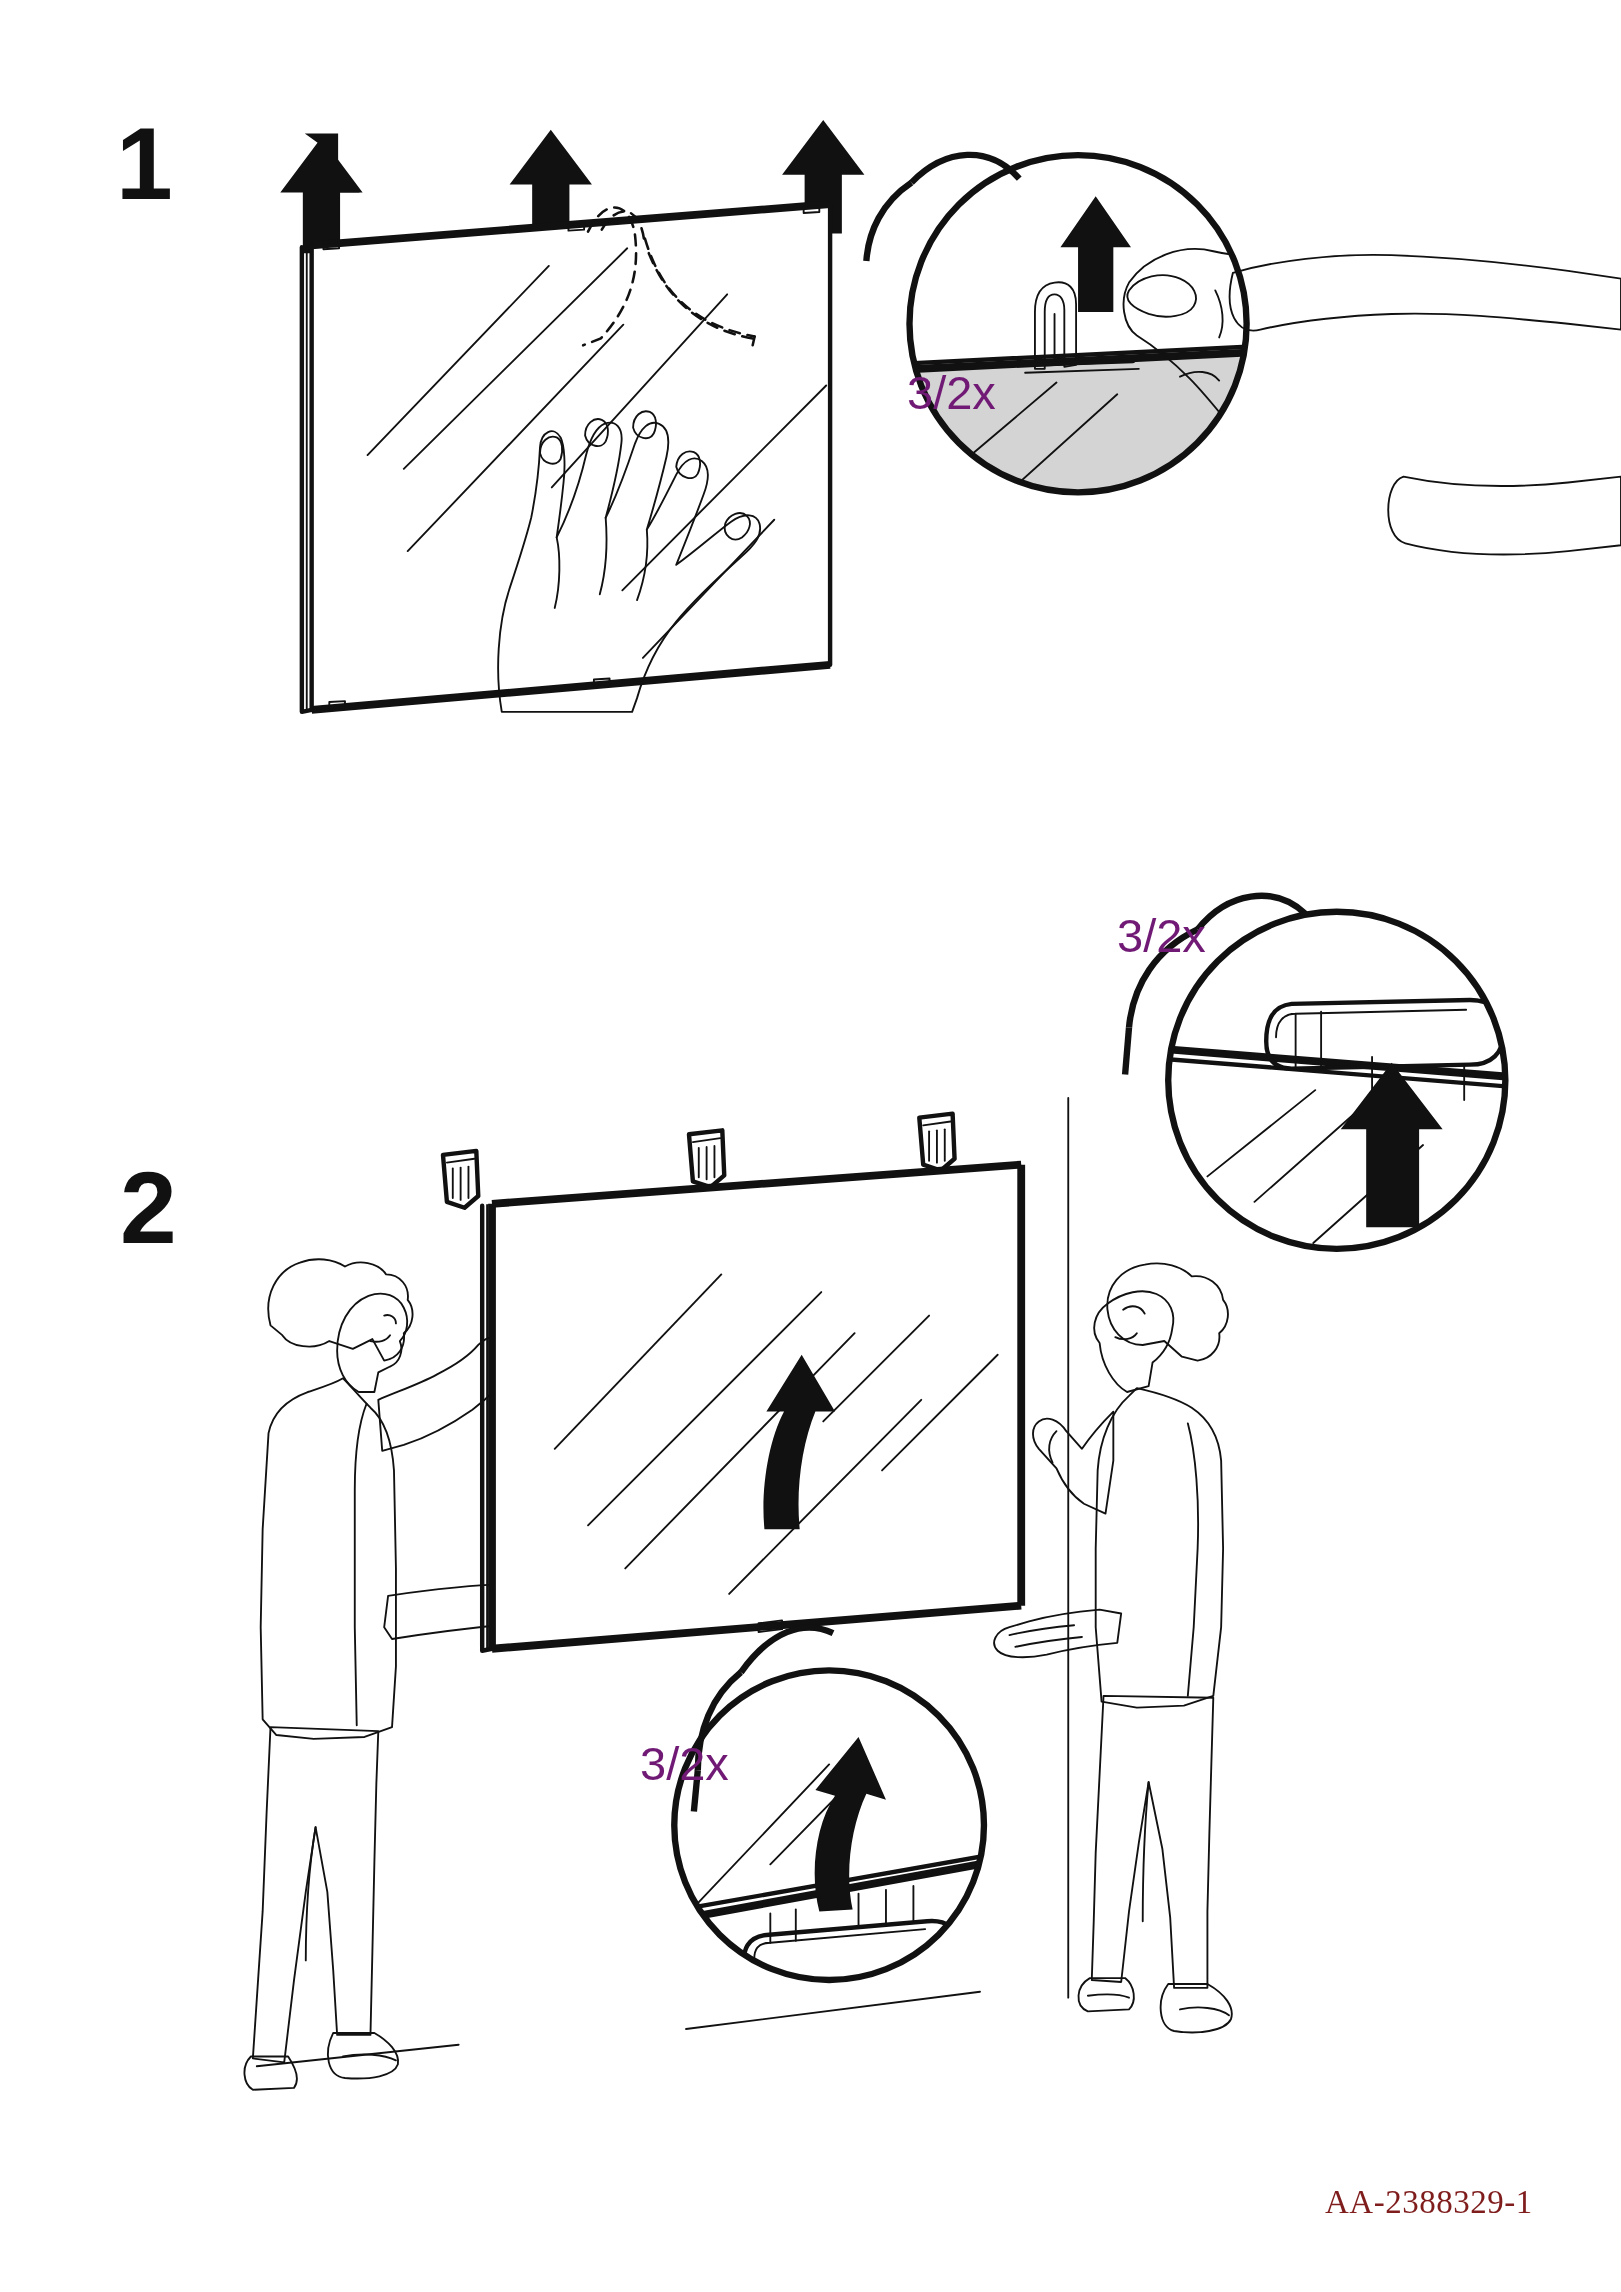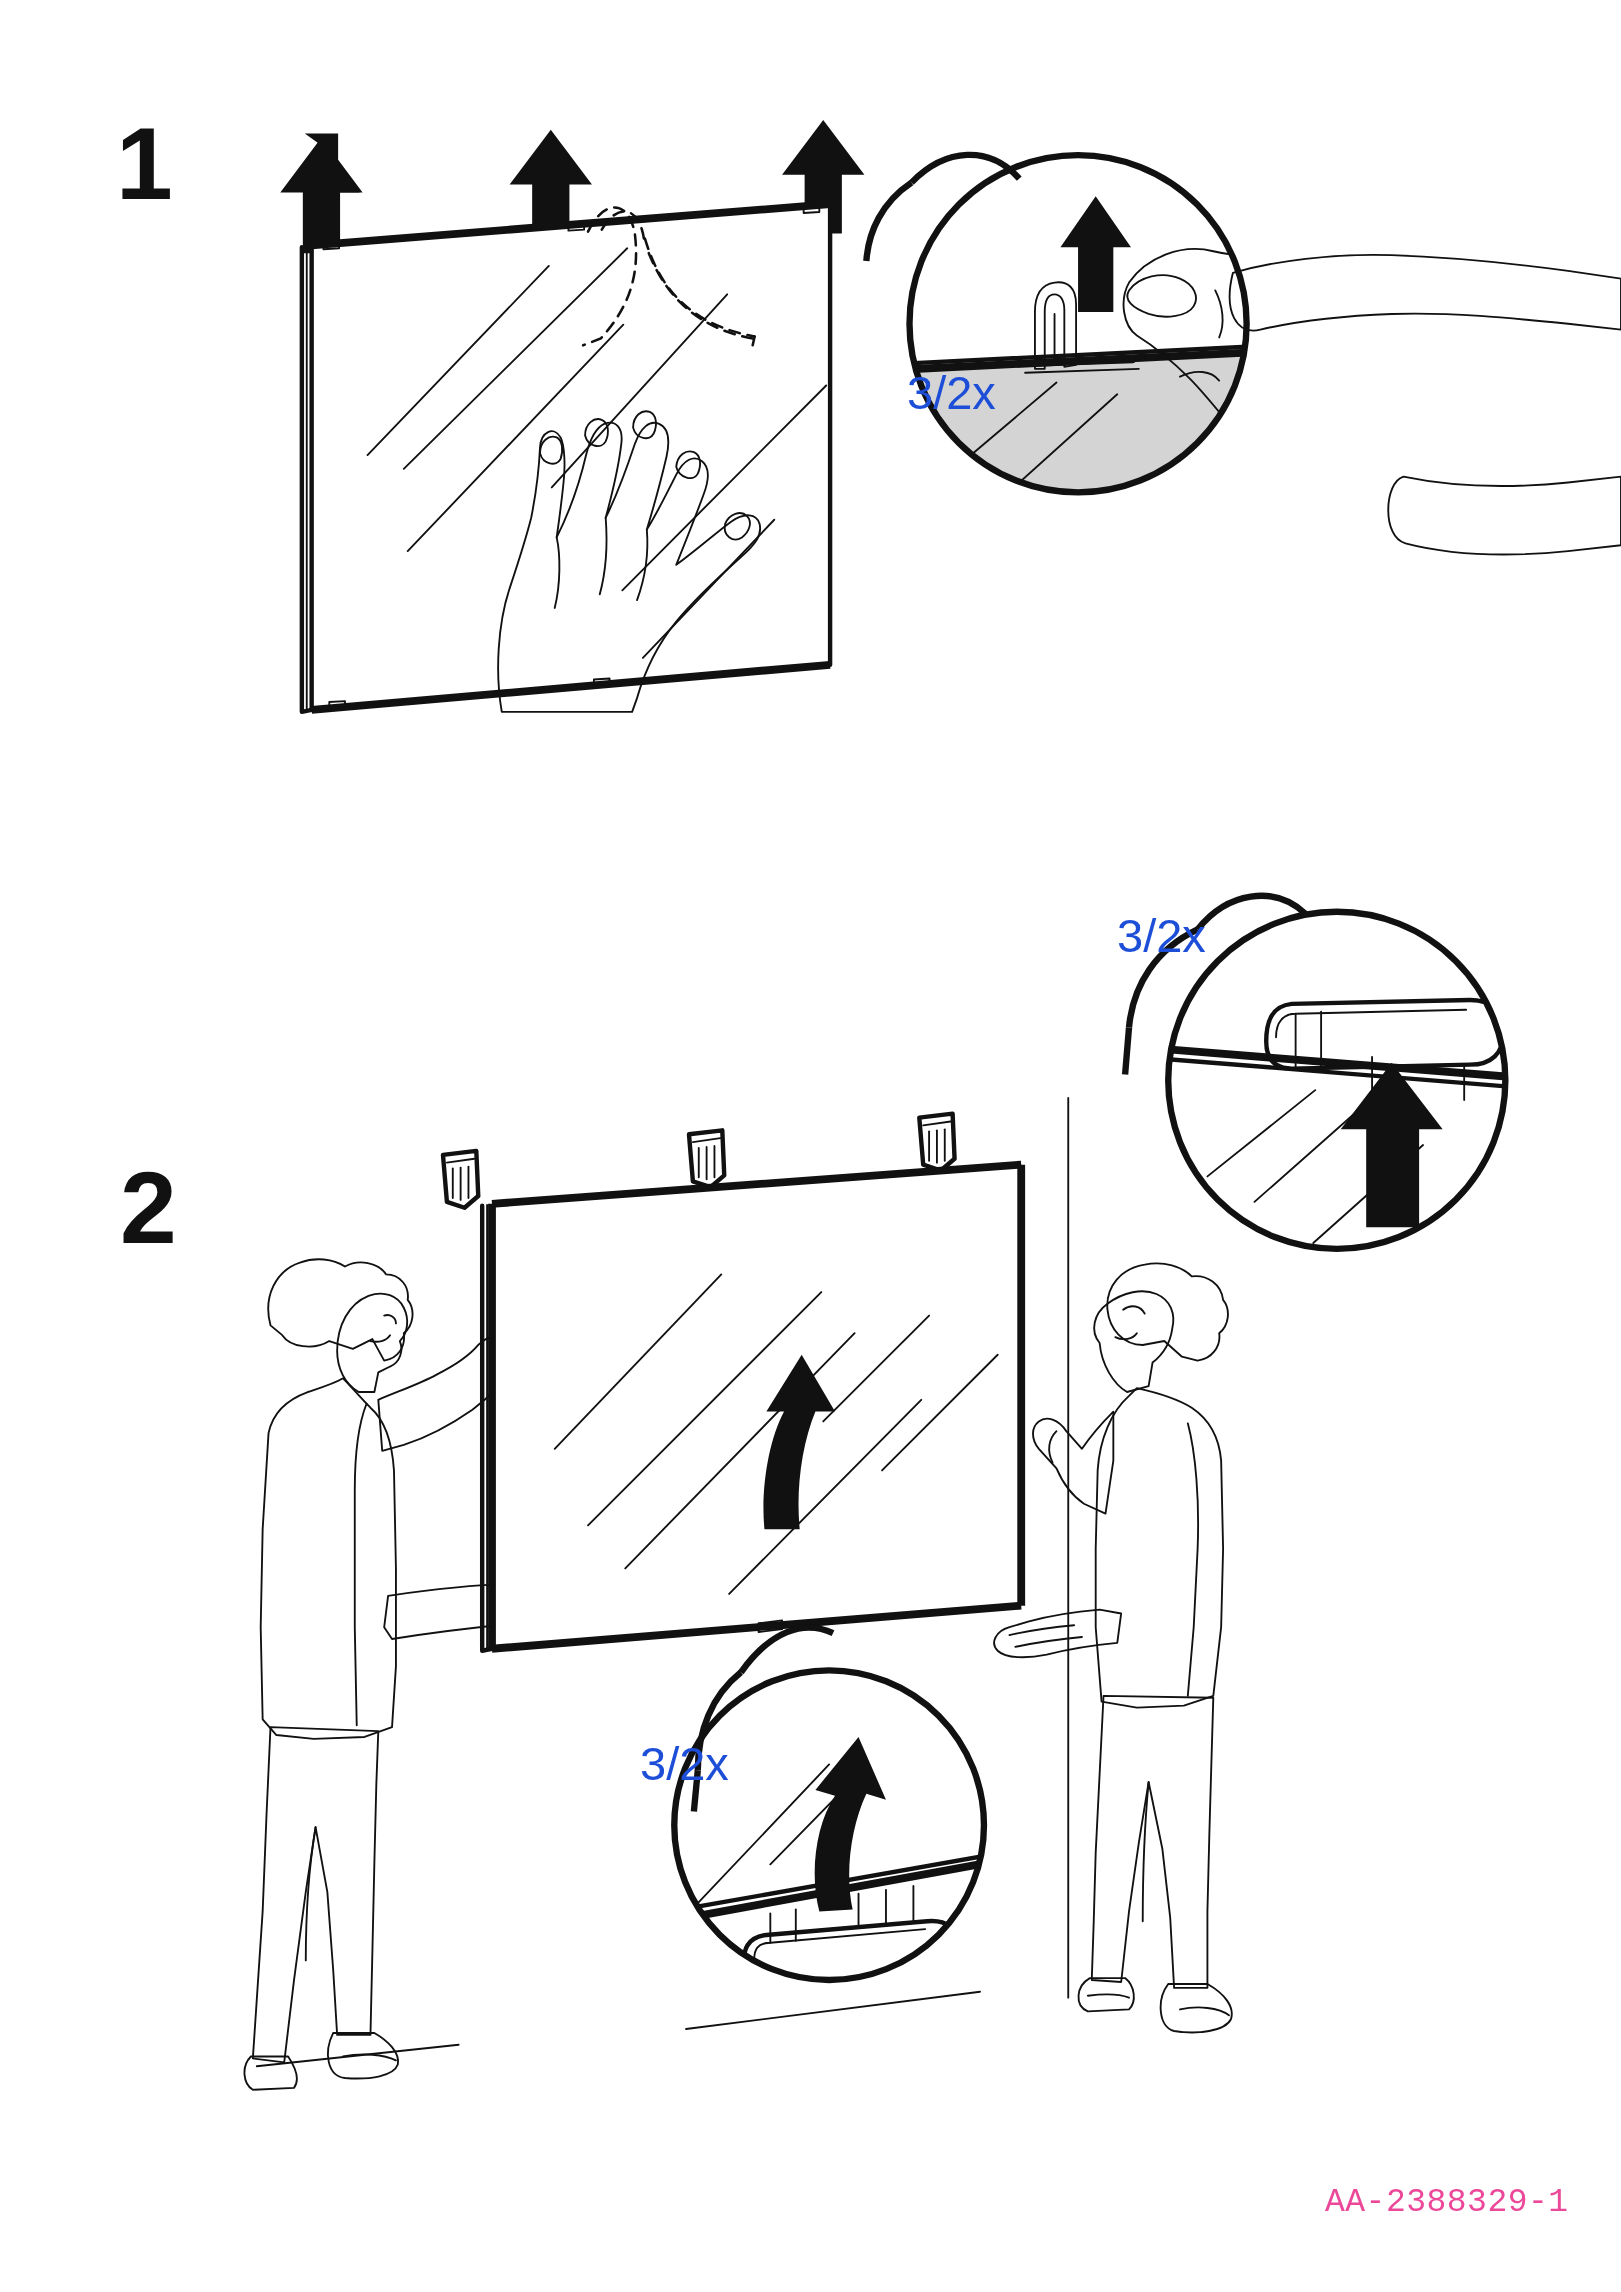--- a/index.html
+++ b/index.html
@@ -33,35 +33,35 @@
     user-select: none;
   }
   #step1-number { left: 116px; top: 113px; }
   #step2-number { left: 120px; top: 1157px; }
 
   .callout-label {
     position: absolute;
     font-family: "Liberation Sans", sans-serif;
     font-size: 47px;
     line-height: 1;
-    color: #1d4ed8;
+    color: #701a75;
     white-space: nowrap;
     user-select: none;
   }
   #label-1 { left: 907px; top: 369px; }
   #label-2a { left: 1117px; top: 912px; }
   #label-2b { left: 640px; top: 1740px; }
 
   #article-number {
     position: absolute;
     left: 1325px;
     top: 2184px;
-    font-family: Liberation Mono, monospace;
+    font-family: Liberation Serif, serif;
     font-size: 33px;
-    color: #ec4899;
+    color: #7f1d1d;
     letter-spacing: 0.5px;
     white-space: nowrap;
     user-select: none;
   }
 
   svg.art {
     position: absolute;
     left: 0; top: 0;
     width: 1621px;
     height: 2293px;

